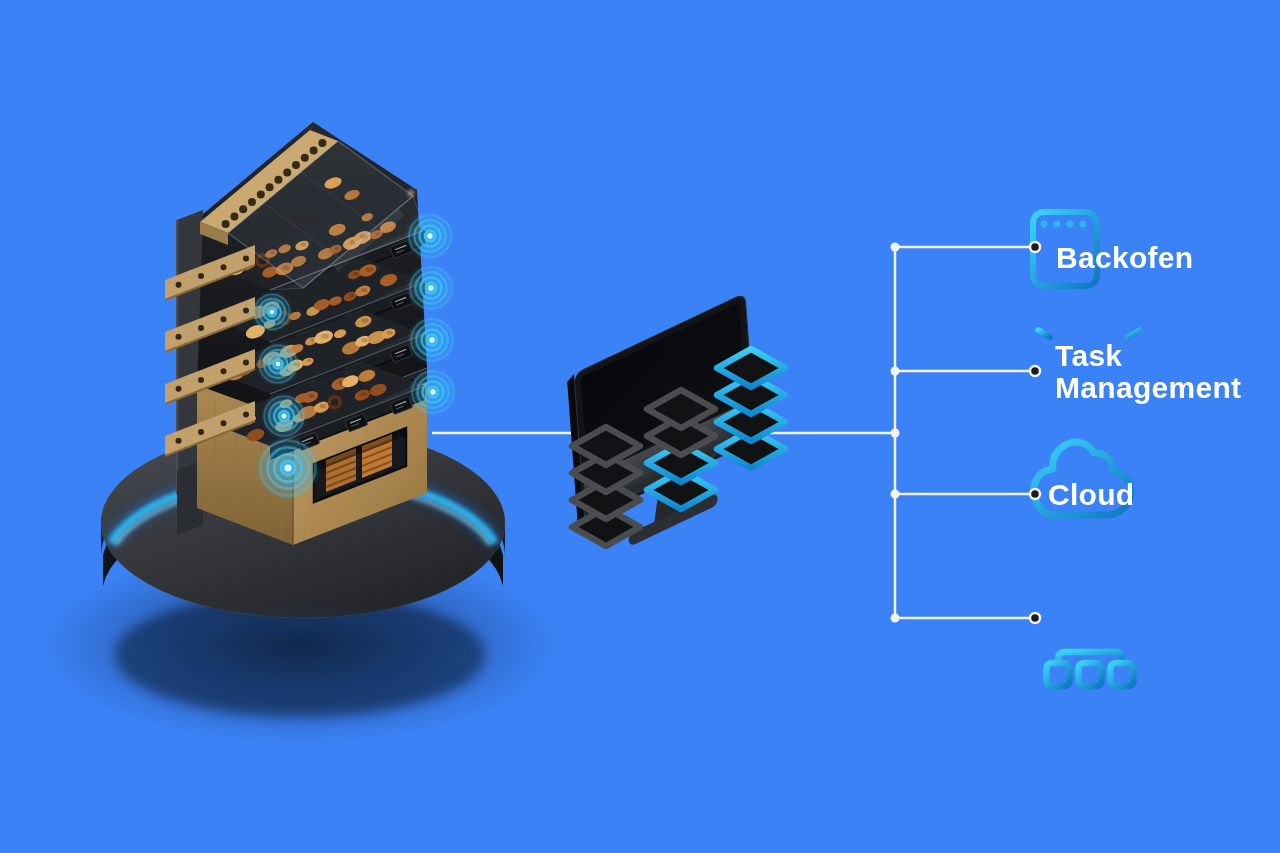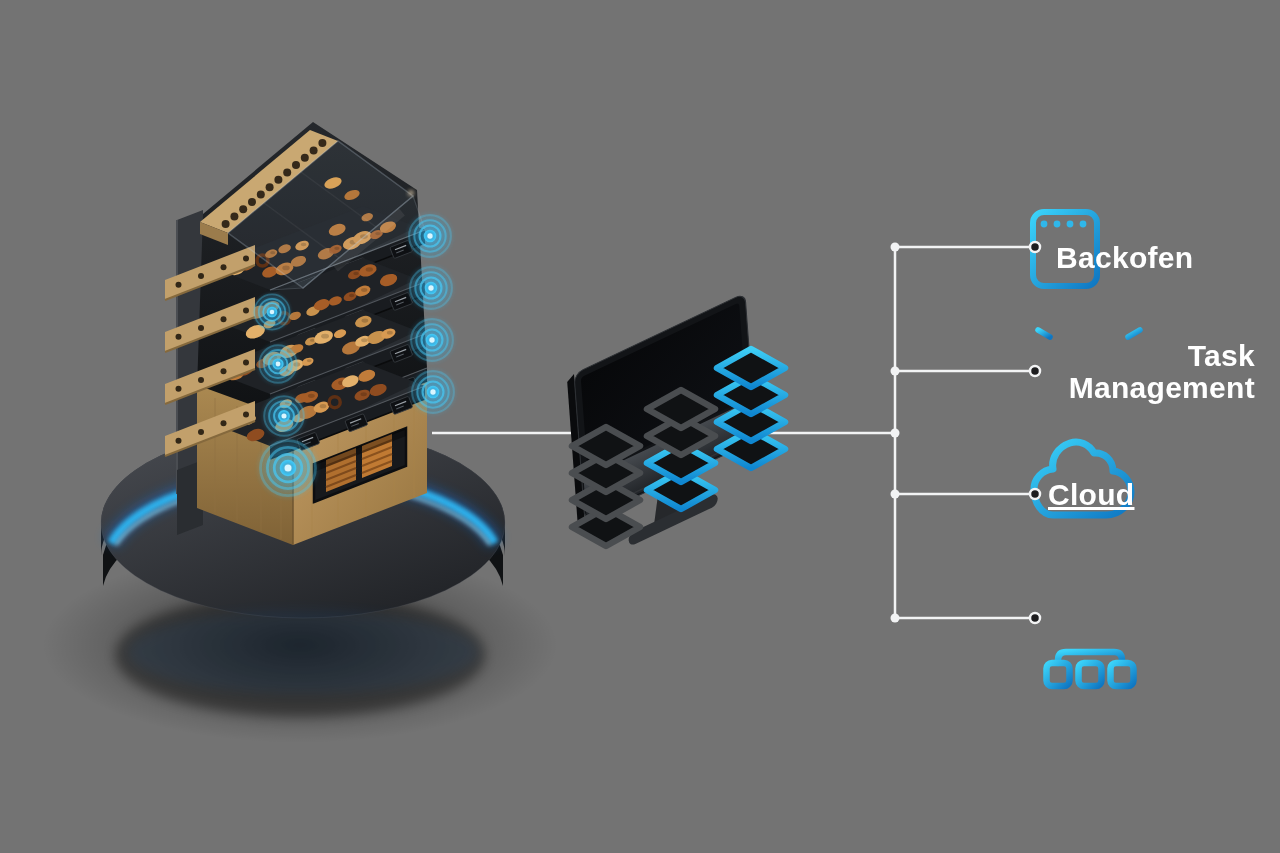--- a/index.html
+++ b/index.html
@@ -1,16 +1,16 @@
 <!DOCTYPE html>
 <html><head>
 <meta charset="utf-8">
 <style>
   html,body{margin:0;padding:0;background:#1d1d1f;}
-  .canvas{position:relative;width:1280px;height:853px;background:#737373;overflow:hidden;
+  .canvas{position:relative;width:1280px;height:853px;background:#3b82f6;overflow:hidden;
           font-family:"Liberation Sans",sans-serif;}
   .scene-svg{position:absolute;left:0;top:0;}
   .node-label{position:absolute;color:#fff;font-weight:700;font-size:30px;line-height:32px;
               letter-spacing:.3px;z-index:3;white-space:nowrap;}
   .node-label.wrap{white-space:normal;width:200px;}
 </style>
 </head>
 <body>
 
 <div class="canvas">
@@ -503,15 +503,15 @@
     <circle cx="895" cy="494" r="4.5" fill="#f2f3f4"></circle>
     <circle cx="895" cy="618" r="4.5" fill="#f2f3f4"></circle>
     <circle cx="1035" cy="247" r="5" fill="#1d1d1f" stroke="#f2f3f4" stroke-width="2.5"></circle>
     <circle cx="1035" cy="371" r="5" fill="#1d1d1f" stroke="#f2f3f4" stroke-width="2.5"></circle>
     <circle cx="1035" cy="494" r="5" fill="#1d1d1f" stroke="#f2f3f4" stroke-width="2.5"></circle>
     <circle cx="1035" cy="618" r="5" fill="#1d1d1f" stroke="#f2f3f4" stroke-width="2.5"></circle>
   </g>
 </svg>
 
   <div class="node-label" style="left:1056px;top:242px;">Backofen</div>
-  <div class="node-label wrap" style="left:1055px;top:340px;text-align:right;">Task Management</div>
-  <div class="node-label" style="left:1048px;top:479px;text-decoration:underline;">Cloud</div>
+  <div class="node-label wrap" style="left:1055px;top:340px;">Task Management</div>
+  <div class="node-label" style="left:1048px;top:479px;">Cloud</div>
 </div>
 
 </body></html>

